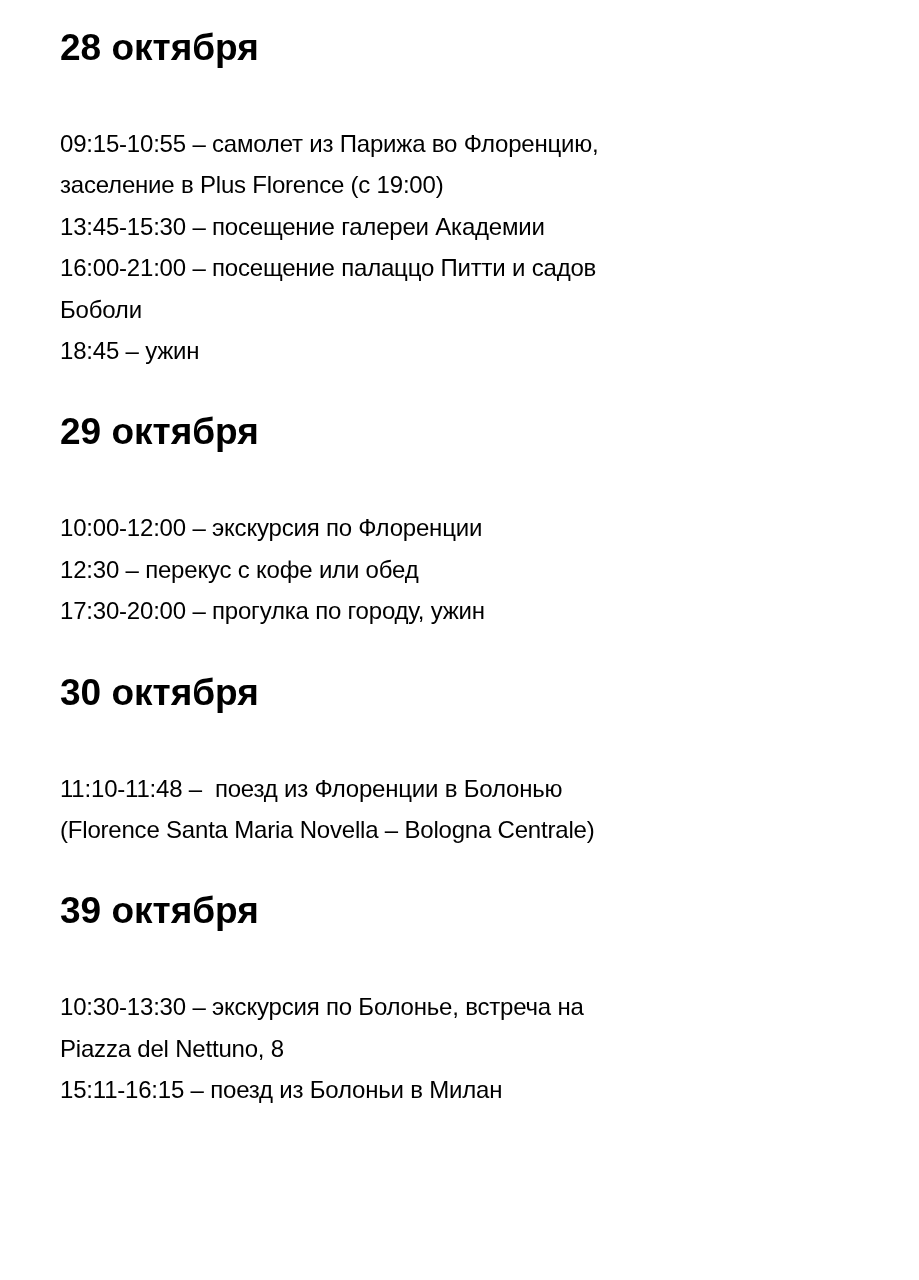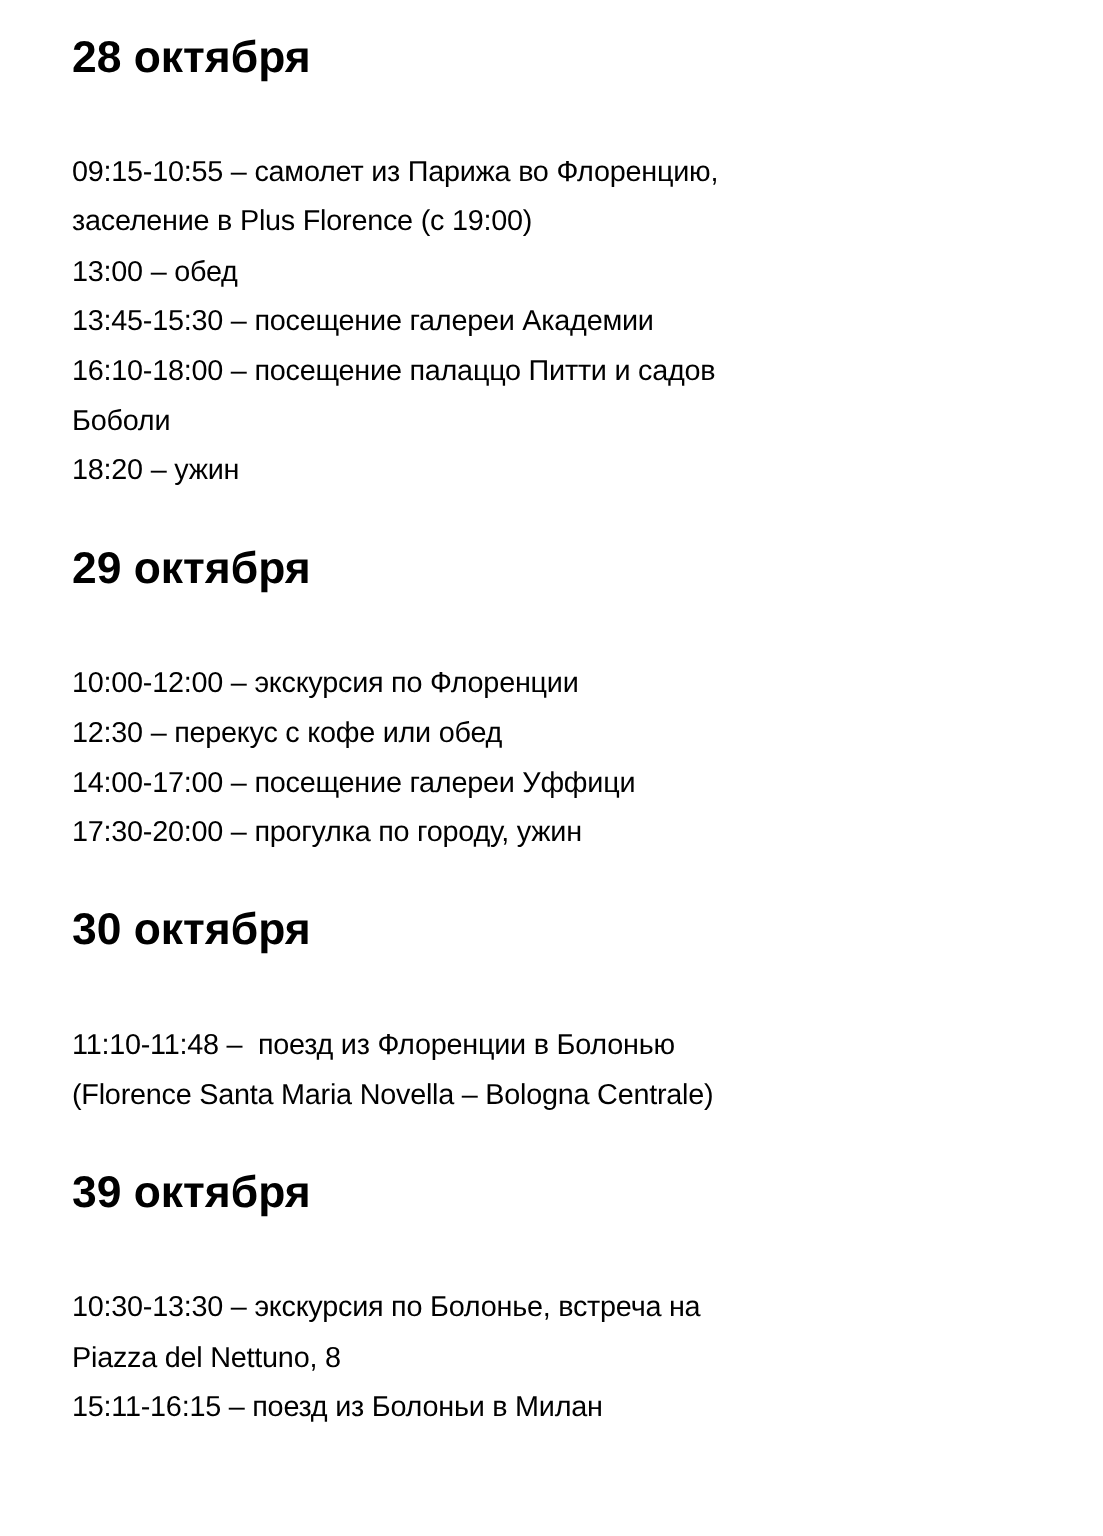--- a/index.html
+++ b/index.html
@@ -43,34 +43,32 @@
 </head>
 <body>
 
 <main class="doc">
 
   <section class="day-section">
     <h2 class="day-heading">28 октября</h2>
     <div class="day-lines">
       <div class="schedule-line">09:15-10:55 – самолет из Парижа во Флоренцию,</div>
       <div class="schedule-line">заселение в Plus Florence (с 19:00)</div>
-      <div class="schedule-line">13:00 – обед</div>
       <div class="schedule-line">13:45-15:30 – посещение галереи Академии</div>
-      <div class="schedule-line">16:10-18:00 – посещение палаццо Питти и садов</div>
+      <div class="schedule-line">16:00-21:00 – посещение палаццо Питти и садов</div>
       <div class="schedule-line">Боболи</div>
-      <div class="schedule-line">18:20 – ужин</div>
+      <div class="schedule-line">18:45 – ужин</div>
     </div>
   </section>
 
   <section class="day-section">
     <h2 class="day-heading">29 октября</h2>
     <div class="day-lines">
       <div class="schedule-line">10:00-12:00 – экскурсия по Флоренции</div>
       <div class="schedule-line">12:30 – перекус с кофе или обед</div>
-      <div class="schedule-line">14:00-17:00 – посещение галереи Уффици</div>
       <div class="schedule-line">17:30-20:00 – прогулка по городу, ужин</div>
     </div>
   </section>
 
   <section class="day-section">
     <h2 class="day-heading">30 октября</h2>
     <div class="day-lines">
       <div class="schedule-line">11:10-11:48 –  поезд из Флоренции в Болонью</div>
       <div class="schedule-line">(Florence Santa Maria Novella – Bologna Centrale)</div>
     </div>

